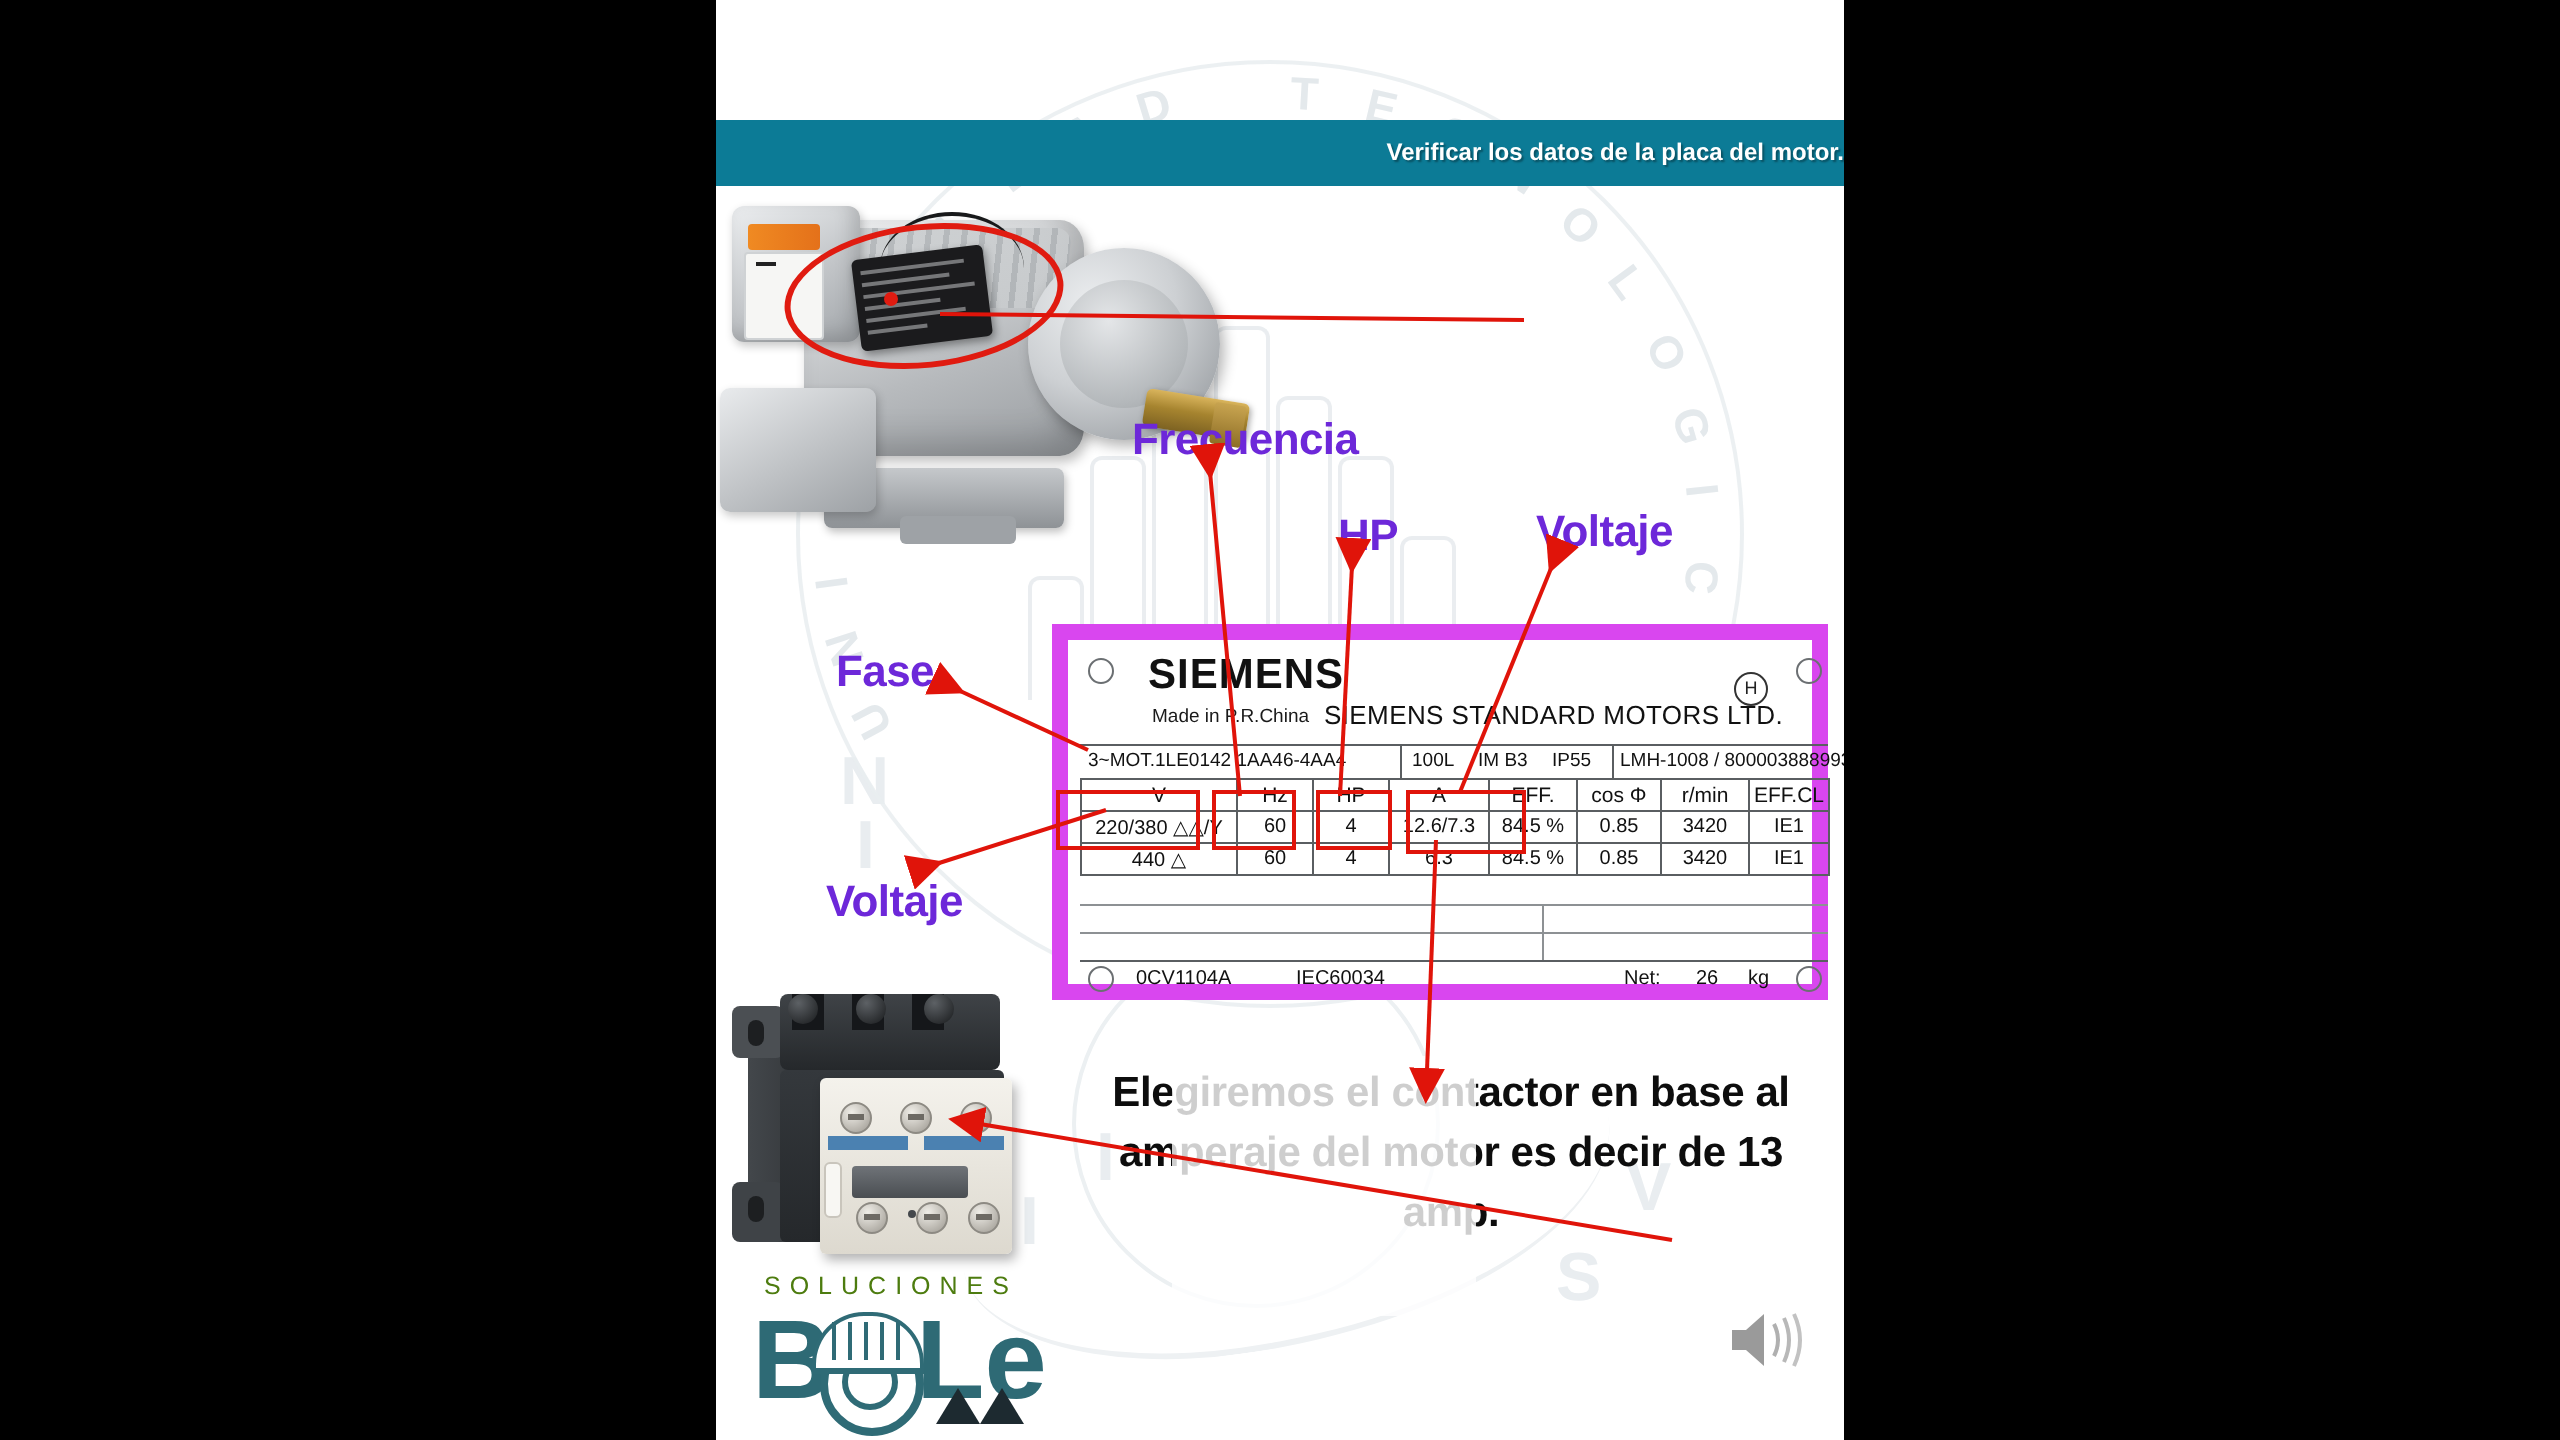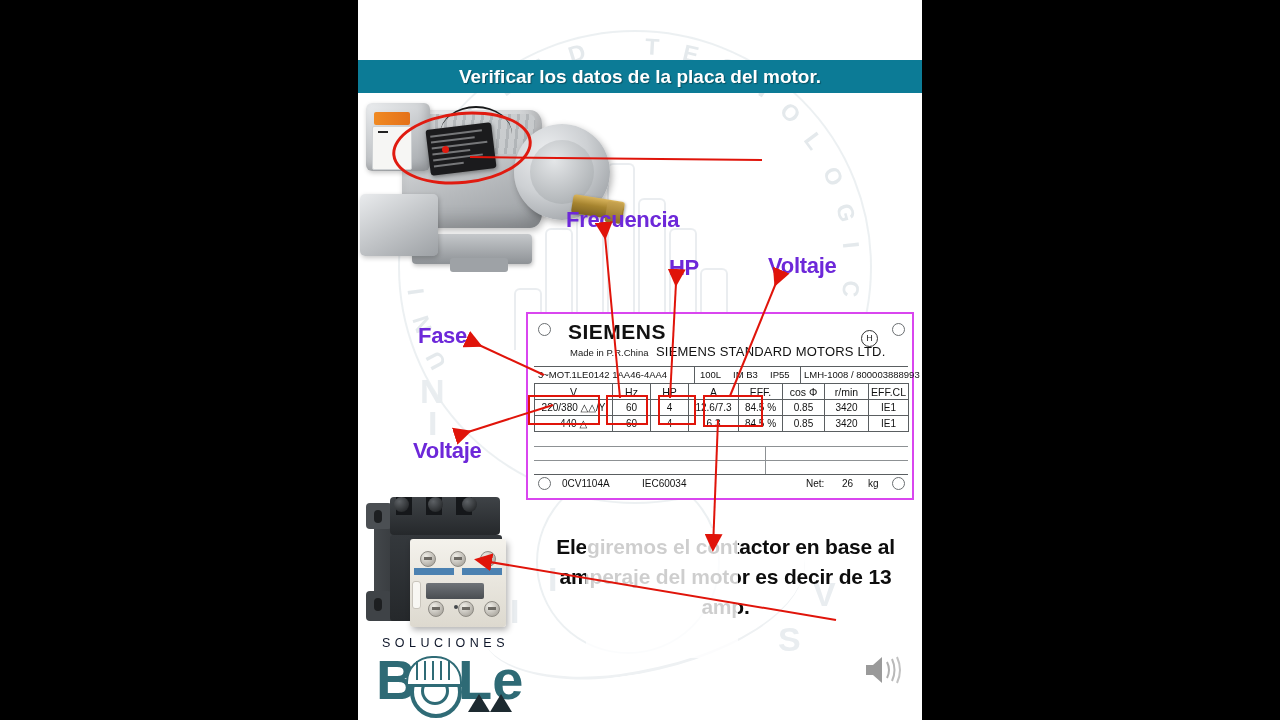--- a/index.html
+++ b/index.html
@@ -24,21 +24,21 @@
   #wm-swoosh{left:120px;top:520px;width:330px;height:150px;
       border-bottom:3px solid #eef1f3;border-radius:0 0 60% 40%;transform:rotate(-8deg);}
   .wm-letter{position:absolute;font-size:34px;font-weight:bold;color:#e9edf0;}
 
   
   #title{position:absolute;left:0;top:18px;width:564px;text-align:center;
     font-size:27px;font-weight:bold;color:#0f7f9c;letter-spacing:.2px;
     text-shadow:1px 1px 0 #bfe0ea, 2px 2px 0 #a8d4e2;}
   #subtitle-bar{position:absolute;left:0;top:60px;width:564px;height:33px;background:#0c7b96;}
   #subtitle{position:absolute;left:0;top:0;width:564px;height:33px;line-height:33px;
-    text-align:center;font-size:19px;font-weight:bold;color:#ffffff;
+    text-align:right;font-size:12px;font-weight:bold;color:#ffffff;
     text-shadow:1px 1px 1px rgba(0,0,0,.35);}
 
   
   #motor{position:absolute;left:-4px;top:98px;width:250px;height:195px;}
   .mpart{position:absolute;}
   #m-body{left:48px;top:12px;width:140px;height:118px;border-radius:12px/14px;
     background:linear-gradient(160deg,#f2f3f4 0%,#d6d8da 28%,#b7babd 60%,#989ca0 100%);
     box-shadow:inset -8px -8px 16px rgba(0,0,0,.18), 2px 3px 6px rgba(0,0,0,.25);}
   #m-fins{left:56px;top:16px;width:124px;height:40px;
     background:repeating-linear-gradient(90deg,#c9ccce 0 6px,#aeb2b5 6px 9px);
@@ -102,21 +102,21 @@
   #c-blue1{left:48px;top:73px;width:40px;height:7px;background:#2f6fa8;opacity:.85;}
   #c-blue2{left:96px;top:73px;width:40px;height:7px;background:#2f6fa8;opacity:.85;}
   #c-window{left:60px;top:88px;width:58px;height:16px;border-radius:2px;
     background:linear-gradient(180deg,#6f7378,#4a4e52);}
   #c-slot{left:46px;top:86px;width:7px;height:26px;border-radius:3px;background:#f8f7f3;
     border:1px solid #c9c5bc;}
   #c-dot{left:88px;top:110px;width:4px;height:4px;border-radius:50%;background:#44484c;}
 
   
   #plate{position:absolute;left:168px;top:312px;width:388px;height:188px;
-    background:#fff;border:2px solid #d946ef;box-sizing:border-box;}
+    background:#fff;border:8px solid #d946ef;box-sizing:border-box;}
   #plate .hole{position:absolute;width:11px;height:11px;border-radius:50%;border:1px solid #6b6f72;}
   .ph-tl{left:10px;top:9px;} .ph-tr{left:364px;top:9px;}
   .ph-bl{left:10px;top:163px;} .ph-br{left:364px;top:163px;}
 
   #pl-brand{position:absolute;left:40px;top:6px;font-size:21px;font-weight:bold;
     letter-spacing:.5px;color:#111;font-family:"Liberation Sans",sans-serif;}
   #pl-made{position:absolute;left:42px;top:33px;font-size:9.5px;color:#1a1a1a;}
   #pl-std{position:absolute;left:128px;top:30px;font-size:13px;color:#111;letter-spacing:.2px;}
   #pl-h{position:absolute;left:333px;top:16px;width:15px;height:15px;border-radius:50%;
     border:1px solid #333;font-size:9px;line-height:15px;text-align:center;color:#222;}
@@ -160,21 +160,21 @@
   
   #para{position:absolute;left:195px;top:532px;width:345px;text-align:center;
     font-size:21px;font-weight:bold;color:#0d0d0d;line-height:30px;letter-spacing:-.2px;}
   #para span{display:block;}
   .fade{position:absolute;left:228px;top:528px;width:152px;height:130px;
     background:rgba(255,255,255,.80);pointer-events:none;}
 
   
   #logo{position:absolute;left:12px;top:636px;width:150px;height:78px;}
   #logo-word{position:absolute;left:12px;top:0;font-size:12.5px;letter-spacing:4.5px;
-    color:#0f172a;font-weight:normal;}
+    color:#4d7c0f;font-weight:normal;}
   #logo-b{position:absolute;left:6px;top:16px;font-size:56px;font-weight:bold;
     color:#2e6a75;line-height:56px;font-family:"Liberation Sans",sans-serif;}
   #logo-le{position:absolute;left:88px;top:16px;font-size:56px;font-weight:bold;
     color:#2e6a75;line-height:56px;}
   #logo-gear{position:absolute;left:40px;top:30px;width:44px;height:44px;border-radius:50%;
     border:4px solid #2f6b76;}
   #logo-gear:before{content:"";position:absolute;left:7px;top:7px;width:22px;height:22px;
     border-radius:50%;border:3px solid #2f6b76;}
   #logo-hat{position:absolute;left:36px;top:20px;width:52px;height:26px;
     border-radius:26px 26px 0 0;background:#ffffff;border:2px solid #2f6b76;

